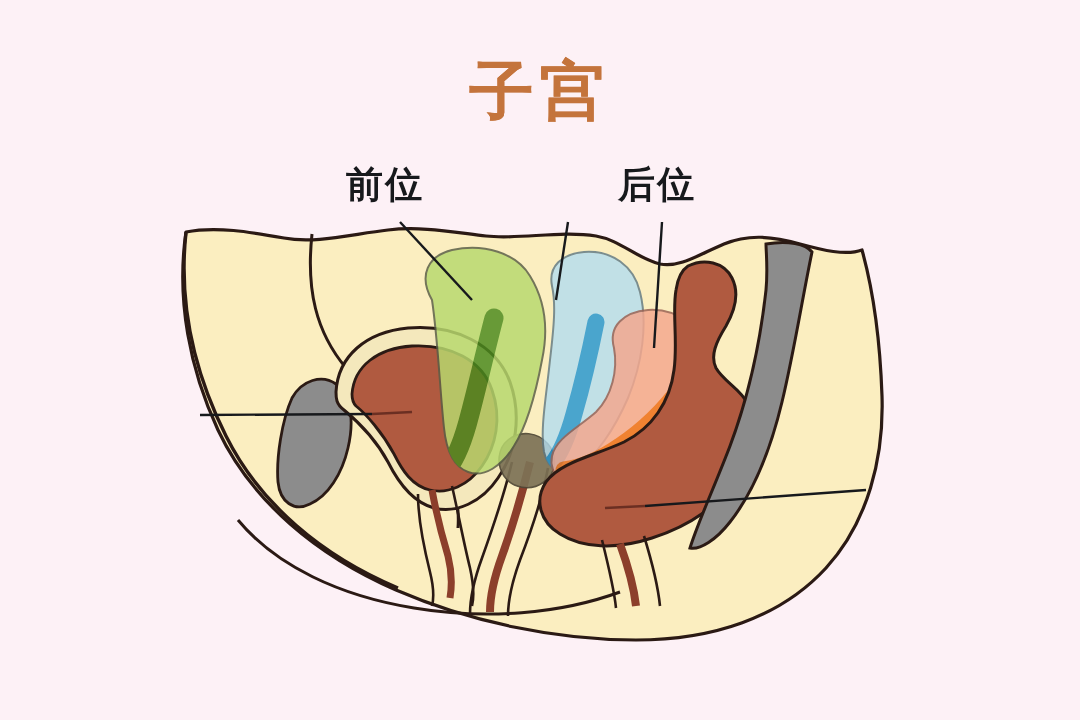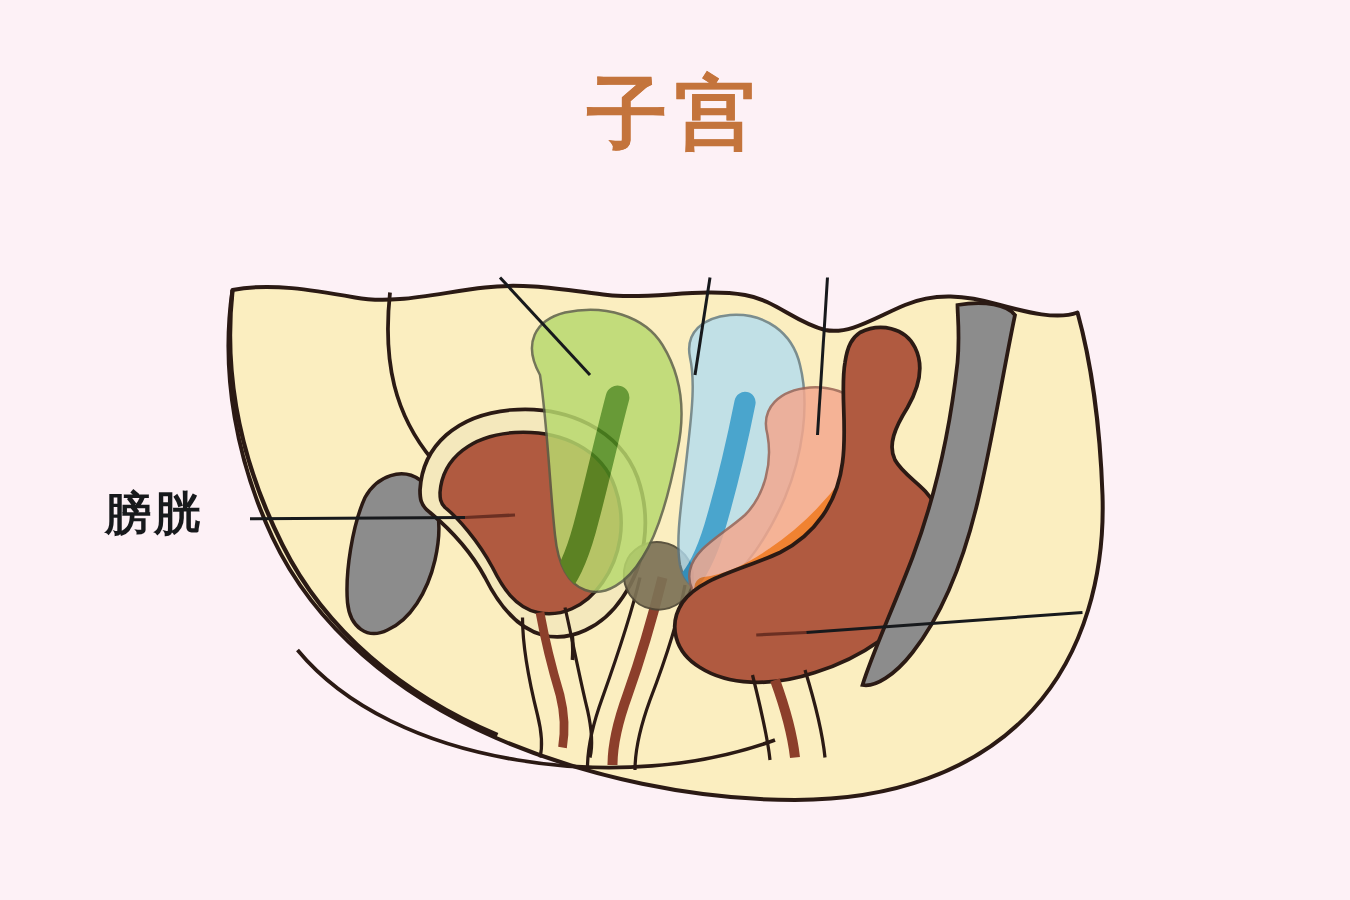--- a/index.html
+++ b/index.html
@@ -231,20 +231,21 @@
     </g>
     <g stroke="#6b2f22" stroke-width="2.6" fill="none">
       <line x1="372" y1="414" x2="412" y2="412"></line>
       <line x1="645" y1="506" x2="605" y2="508"></line>
     </g>
   </svg>
 
   <div class="txt-layer">
     <div class="lbl" id="title">子宫</div>
 
-
-
-
-    <div class="lbl" id="lbl-bladder">膀胱</div>
+    <div class="lbl pos-lbl" id="lbl-anteverted">前位</div>
+
+
+    <div class="lbl pos-lbl" id="lbl-retro">后位</div>
+
 
   </div>
 
 </div>
 
 </body></html>

